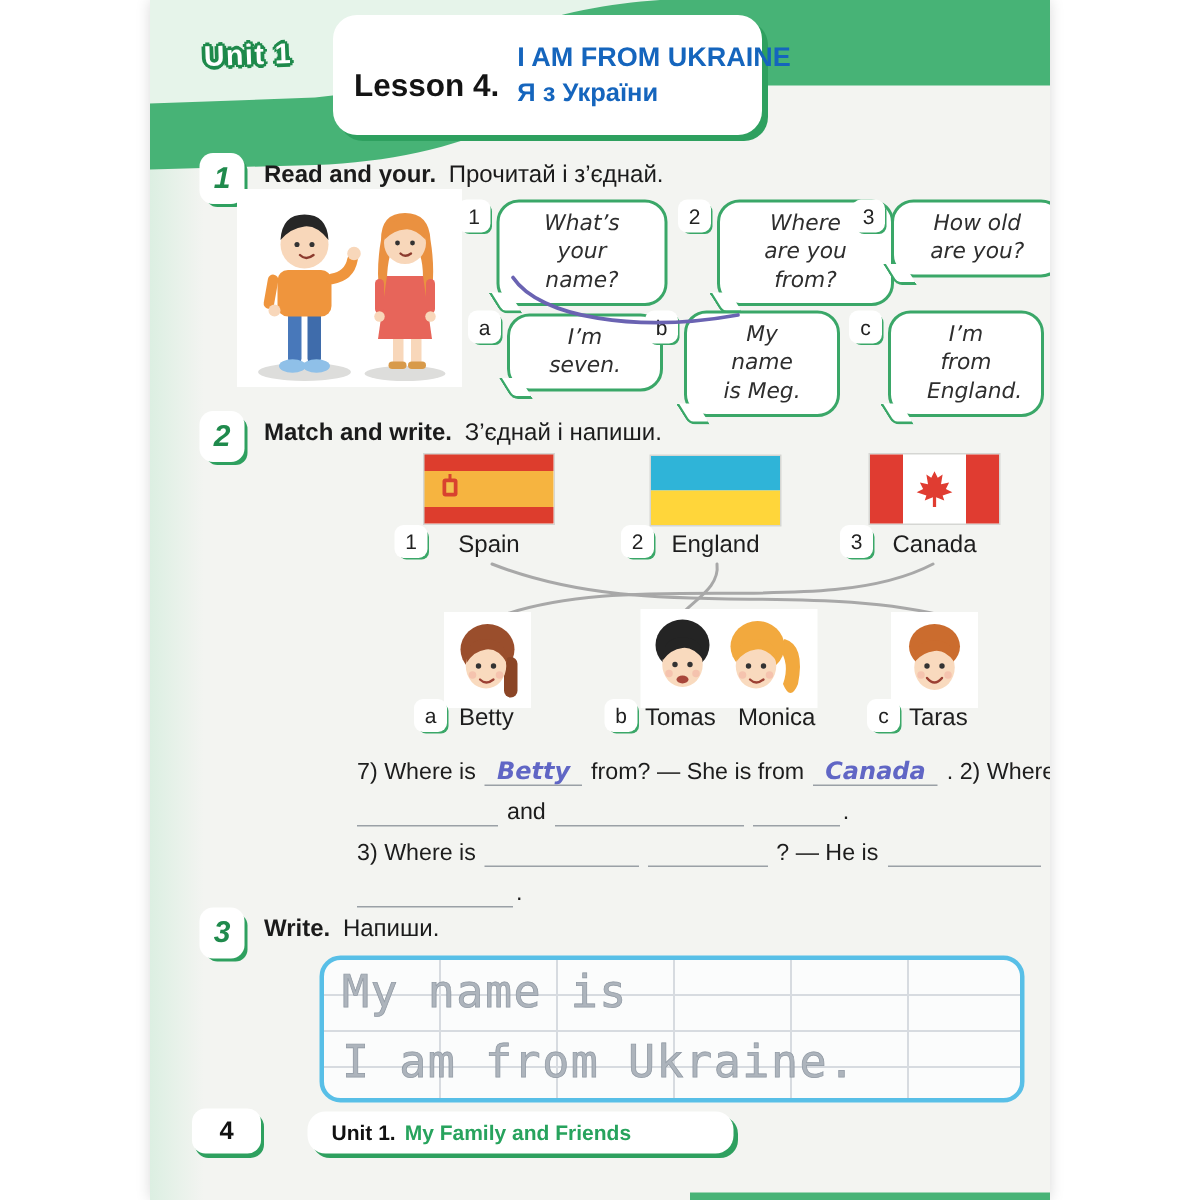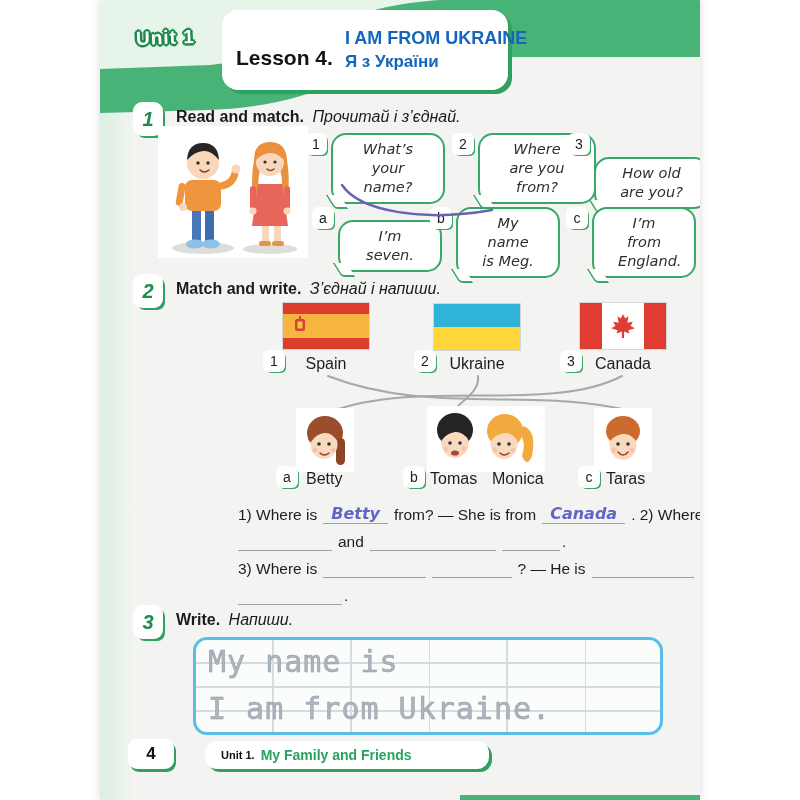--- a/index.html
+++ b/index.html
@@ -9,21 +9,21 @@
   .header-swoosh { position:absolute; left:0; top:0; }
   .unit-badge { position:absolute; left:36px; top:27px; font-size:19px; font-weight:800; letter-spacing:1px; color:#fff; transform:rotate(-2deg);
     text-shadow:-1.5px -1.5px 0 #1f8a4c,1.5px -1.5px 0 #1f8a4c,-1.5px 1.5px 0 #1f8a4c,1.5px 1.5px 0 #1f8a4c,0 2.5px 0 #1f8a4c,2.5px 0 0 #1f8a4c,0 -2.5px 0 #1f8a4c,-2.5px 0 0 #1f8a4c; }
   .lesson-card { position:absolute; left:122px; top:10px; width:286px; height:80px; background:#fff; border-radius:16px; box-shadow:4px 4px 0 #2ea05f; display:flex; align-items:center; gap:12px; padding:0 14px; }
   .lesson-label { font-size:21px; font-weight:bold; color:#141414; white-space:nowrap; margin-top:16px; }
   .title-en { color:#1565bd; font-weight:800; font-size:18px; white-space:nowrap; }
   .title-uk { color:#1565bd; font-weight:800; font-size:17px; margin-top:3px; }
   .sec-badge { position:absolute; width:30px; height:34px; background:#fff; border-radius:9px; box-shadow:3px 3px 0 -1px #2ea05f; display:flex; align-items:center; justify-content:center; color:#1f8a4c; font-weight:bold; font-style:italic; font-size:20px; }
   .task { position:absolute; font-size:16px; color:#1b1b1b; white-space:nowrap; }
   .task-en { font-weight:bold; }
-  .task-uk { margin-left:4px;font-style:italic; }
+  .task-uk { margin-left:4px; }
   .kids { position:absolute; left:58px; top:126px; width:150px; height:132px; background:#fff; }
   .bgrp { position:absolute; display:flex; align-items:flex-start; gap:4px; }
   .tab { min-width:22px; height:22px; background:#fff; border-radius:6px; box-shadow:2px 2px 0 -1px #3aa768; display:inline-flex; align-items:center; justify-content:center; font-size:14px; color:#222; padding:0 4px; }
   .bubble { background:#fff; border:2px solid #3aa768; border-radius:15px; font-style:italic; font-family:"DejaVu Sans", sans-serif; font-size:14.5px; line-height:1.3; padding:5px 24px; text-align:center; color:#2e2e2e; position:relative; display:inline-block; }
   .bubble::before { content:""; position:absolute; left:-3px; bottom:-7px; width:12px; height:12px; background:#fff; border-left:2px solid #3aa768; border-bottom:2px solid #3aa768; transform:skewX(32deg); border-bottom-left-radius:4px; }
   .link-svg { position:absolute; pointer-events:none; }
   .flag { position:absolute; width:86px; height:46px; box-shadow:0 0 0 1px rgba(0,0,0,.12); display:flex; flex-direction:column; }
   .sp-top,.sp-bot { height:11px; background:#dd3d2d; }
   .sp-mid { flex:1; background:#f6b440; position:relative; }
   .sp-crest { position:absolute; left:10px; top:2px; }
@@ -33,26 +33,26 @@
   .ca-bar { width:22px; background:#e03c31; }
   .ca-mid { flex:1; display:flex; align-items:center; justify-content:center; }
   .flag-name { position:absolute; width:86px; text-align:center; font-size:16px; color:#1d1d1d; }
   .ftab { position:absolute; }
   .portrait { position:absolute; background:#fff; display:flex; align-items:flex-end; justify-content:center; }
   .pname { position:absolute; font-size:16px; color:#1d1d1d; }
   .sent { position:absolute; left:138px; top:497px; width:456px; font-size:15.5px; color:#1d1d1d; }
   .sline { display:flex; align-items:flex-end; gap:6px; height:27px; white-space:nowrap; }
   .blank { display:inline-block; border-bottom:1.5px solid #9aa0a6; height:16px; }
   .hand { font-family:"DejaVu Sans", sans-serif; font-style:italic; font-weight:600; color:#6066c5; font-size:16px; border-bottom:1.5px solid #9aa0a6; padding:0 8px; }
-  .writebox { position:absolute; left:93px; top:637px; width:470px; height:98px; border:3px solid #58bfe7; border-radius:14px; background-color:#fbfcfc;
+  .writebox { position:absolute; left:113px; top:637px; width:470px; height:98px; border:3px solid #58bfe7; border-radius:14px; background-color:#fbfcfc;
     background-image:repeating-linear-gradient(to bottom,transparent 0,transparent 22.5px,#d7dbe0 22.5px,#d7dbe0 24px),repeating-linear-gradient(to right,transparent 0,transparent 76.5px,#d7dbe0 76.5px,#d7dbe0 78px);text-decoration:underline; }
   .trace { position:absolute; font-family:"DejaVu Sans Mono", monospace; font-size:30px; letter-spacing:1px; color:#adb4bc; -webkit-text-stroke:.5px #9099a3; white-space:nowrap; }
   .page-num { position:absolute; left:28px; top:739px; width:46px; height:30px; background:#fff; border-radius:9px; box-shadow:2px 3px 0 #2ea05f; display:flex; align-items:center; justify-content:center; font-weight:bold; font-size:17px; color:#111; }
   .footer-pill { position:absolute; left:105px; top:741px; width:284px; height:28px; background:#fff; border-radius:12px; box-shadow:3px 3px 0 #2ea05f; display:flex; align-items:center; gap:6px; padding:0 16px; white-space:nowrap; }
-  .footer-unit { font-weight:bold; font-size:11px; color:#111;text-align:right; }
+  .footer-unit { font-weight:bold; font-size:14px; color:#111;text-align:right; }
   .footer-title { font-weight:bold; font-size:14px; color:#27a35d; }
   .bottom-sliver { position:absolute; left:360px; top:795px; width:240px; height:5px; background:#47b376; }
 </style>
 </head>
 <body>
 
 <div class="page">
   <div class="mint-strip"></div>
 
   <svg class="header-swoosh" width="600" height="120" viewBox="0 0 600 120">
@@ -67,21 +67,21 @@
     <div>
       <div class="title-en">I AM FROM UKRAINE</div>
       <div class="title-uk">Я з України</div>
     </div>
   </div>
 
   <div class="sec-badge" style="left:33px;top:102px;">
     <span>1</span>
   </div>
   <div class="task" style="left:76px;top:108px;">
-    <span class="task-en">Read and match.</span>
+    <span class="task-en">Read and your.</span>
     <span class="task-uk">Прочитай і з’єднай.</span>
   </div>
 
   <div class="kids">
     <svg width="150" height="132" viewBox="0 0 150 132">
       <ellipse cx="45" cy="122" rx="31" ry="6" fill="#dddddb"></ellipse>
       <ellipse cx="112" cy="123" rx="27" ry="5" fill="#dddddb"></ellipse>
 
       <rect x="34" y="80" width="9" height="37" rx="4" fill="#4878ba"></rect>
       <rect x="47" y="80" width="9" height="37" rx="4" fill="#3f6cab"></rect>
@@ -119,26 +119,26 @@
   <div class="bgrp" style="left:205px;top:133px;">
     <span class="tab">1</span>
     <span class="bubble" style="width:114px;">What’s your name?</span>
   </div>
   <div class="bgrp" style="left:352px;top:133px;">
     <span class="tab">2</span>
     <span class="bubble" style="width:118px;">Where are you from?</span>
   </div>
   <div class="bgrp" style="left:468px;top:133px;">
     <span class="tab">3</span>
-    <span class="bubble" style="width:115px;margin-top:24px;">How old are you?</span>
+    <span class="bubble" style="width:115px;">How old are you?</span>
   </div>
 
   <div class="bgrp" style="left:212px;top:207px;">
     <span class="tab">a</span>
-    <span class="bubble" style="width:104px;margin-top:13px;">I’m seven.</span>
+    <span class="bubble" style="width:104px;margin-top:2px;">I’m seven.</span>
   </div>
   <div class="bgrp" style="left:330px;top:207px;">
     <span class="tab">b</span>
     <span class="bubble" style="width:104px;">My name is Meg.</span>
   </div>
   <div class="bgrp" style="left:466px;top:207px;">
     <span class="tab">c</span>
     <span class="bubble" style="width:104px;">I’m from England.</span>
   </div>
 
@@ -177,21 +177,21 @@
       <svg width="26" height="26" viewBox="0 0 24 24">
         <path d="M12 1 L14 5 L17 3 L16 9 L21 8 L19 12 L23 14 L17 16 L18 19 L13 17 L13 23 L11 23 L11 17 L6 19 L7 16 L1 14 L5 12 L3 8 L8 9 L7 3 L10 5 Z" fill="#e03c31"></path>
       </svg>
     </div>
     <div class="ca-bar"></div>
   </div>
 
   <span class="tab ftab" style="left:163px;top:350px;">1</span>
   <div class="flag-name" style="left:183px;top:355px;">Spain</div>
   <span class="tab ftab" style="left:314px;top:350px;">2</span>
-  <div class="flag-name" style="left:334px;top:355px;">Ukraine</div>
+  <div class="flag-name" style="left:334px;top:355px;">England</div>
   <span class="tab ftab" style="left:460px;top:350px;">3</span>
   <div class="flag-name" style="left:480px;top:355px;">Canada</div>
 
   <svg class="link-svg" style="left:180px;top:374px;" width="400" height="42" viewBox="0 0 400 42">
     <path d="M342 2 C270 40 140 4 50 38" stroke="#a8a8a8" stroke-width="2" fill="none" stroke-linecap="round"></path>
     <path d="M48 2 C150 42 255 12 355 38" stroke="#a8a8a8" stroke-width="2" fill="none" stroke-linecap="round"></path>
     <path d="M198 2 C200 18 182 26 172 38" stroke="#a8a8a8" stroke-width="2" fill="none" stroke-linecap="round"></path>
   </svg>
 
   <div class="portrait" style="left:196px;top:408px;width:58px;height:64px;">
@@ -248,21 +248,21 @@
   <span class="tab ftab" style="left:176px;top:466px;">a</span>
   <div class="pname" style="left:206px;top:470px;">Betty</div>
   <span class="tab ftab" style="left:303px;top:466px;">b</span>
   <div class="pname" style="left:330px;top:470px;">Tomas</div>
   <div class="pname" style="left:392px;top:470px;">Monica</div>
   <span class="tab ftab" style="left:478px;top:466px;">c</span>
   <div class="pname" style="left:506px;top:470px;">Taras</div>
 
   <div class="sent">
     <div class="sline">
-      <span>1) Where is</span>
+      <span>7) Where is</span>
       <span class="hand">Betty</span>
       <span>from? — She is from</span>
       <span class="hand">Canada</span>
       <span>. 2) Where are</span>
     </div>
     <div class="sline">
       <span class="blank" style="width:94px;"></span>
       <span>and</span>
       <span class="blank" style="width:126px;"></span>
       <span class="blank" style="width:58px;"></span>

